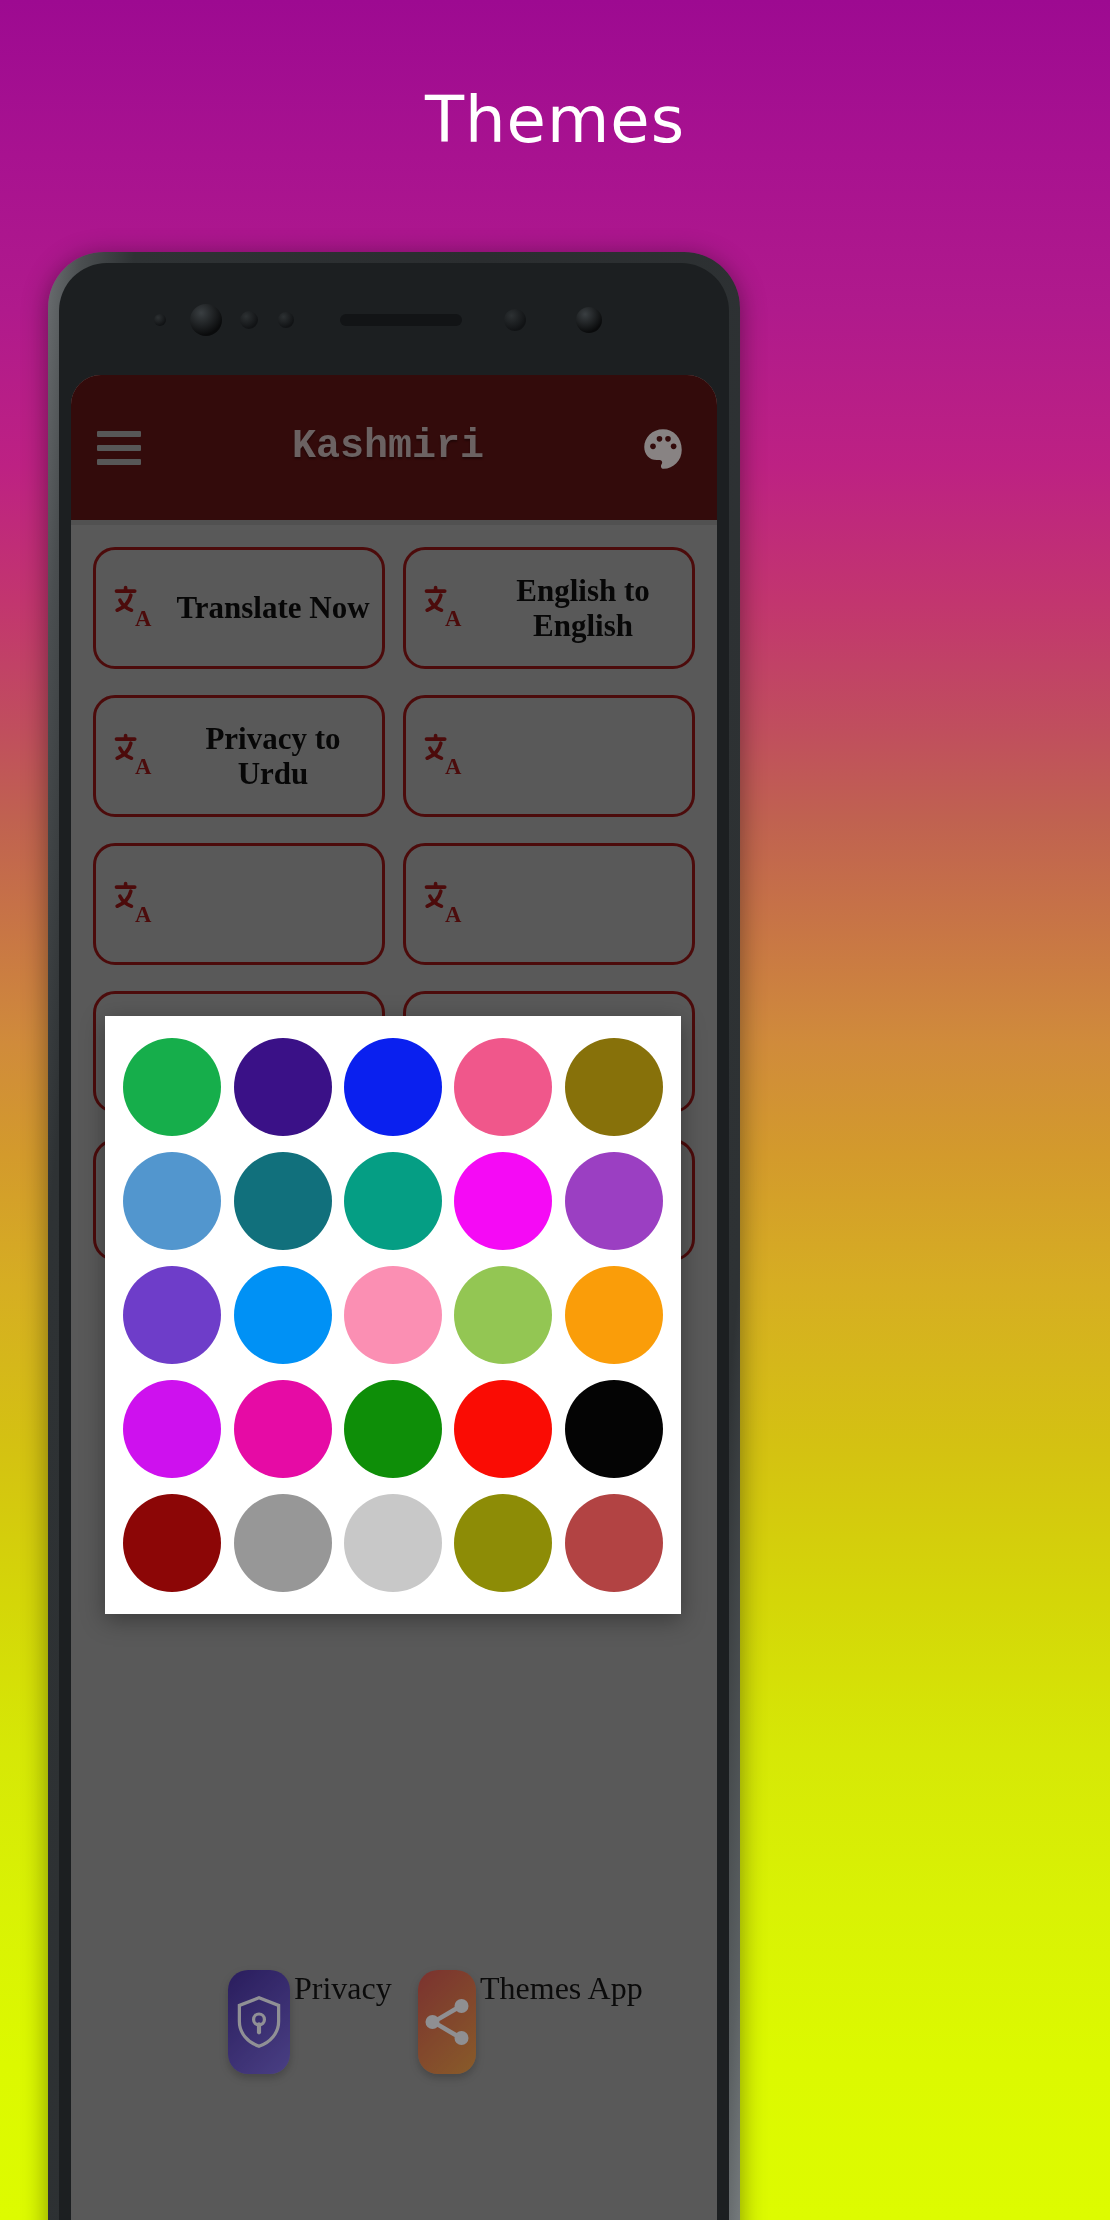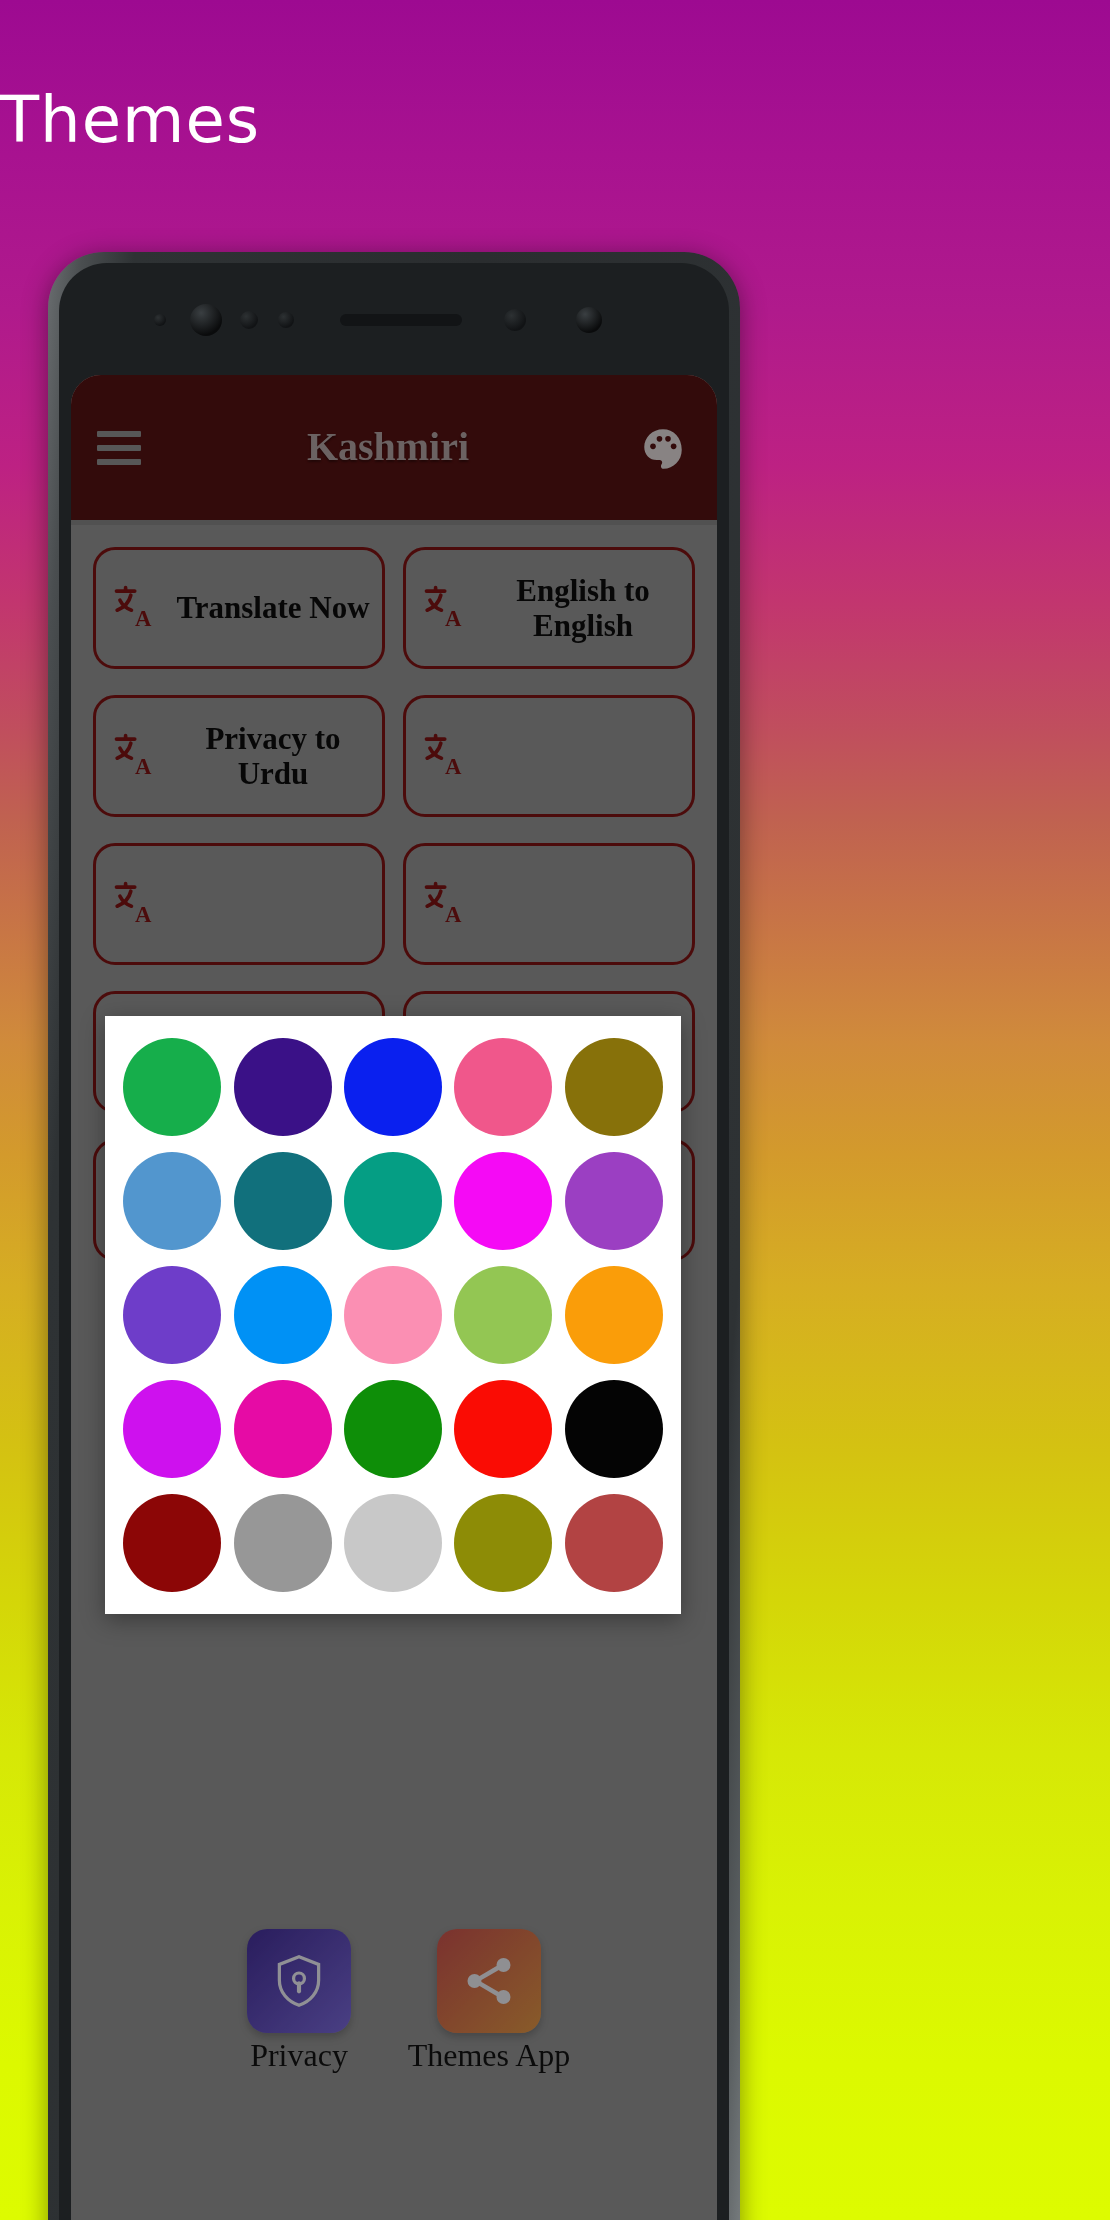--- a/index.html
+++ b/index.html
@@ -32,20 +32,21 @@
       #dcf900 93%,
       #ddfb00 100%);
   }
 
   
   .page-title {
     position: absolute;
     top: 88px;
     left: 0;
     width: 100%;
+    text-align: center;
     color: #ffffff;
     font-family: "DejaVu Sans", sans-serif;
     font-size: 64px;
     font-weight: 400;
     letter-spacing: 1px;
     line-height: 1;
   }
 
   
   .phone {
@@ -148,21 +149,21 @@
     display: block;
     height: 6px;
     width: 100%;
     background: #7d7d7d;
     border-radius: 1px;
   }
   .app-title {
     flex: 1 1 auto;
     text-align: center;
     color: #9a8d8d;
-    font-family: Liberation Serif, serif;
+    font-family: Liberation Mono, monospace;
     font-weight: bold;
     font-size: 40px;
     line-height: 1.12;
     padding: 0 6px;
     text-shadow: 0 2px 2px rgba(0,0,0,0.35);
   }
   .palette-btn {
     width: 56px;
     height: 56px;
     flex: 0 0 auto;
@@ -219,22 +220,21 @@
     left: 0;
     bottom: 178px;
     width: 100%;
     display: flex;
     justify-content: center;
     gap: 48px;
   }
   .action {
     width: 142px;
     display: flex;
-    flex-direction: column;
-    align-items: center;
+    align-items: flex-start;
     gap: 4px;
   }
   .action-tile {
     width: 104px;
     height: 104px;
     border-radius: 20px;
     display: flex;
     align-items: center;
     justify-content: center;
     box-shadow: 0 4px 8px rgba(0,0,0,0.22);

